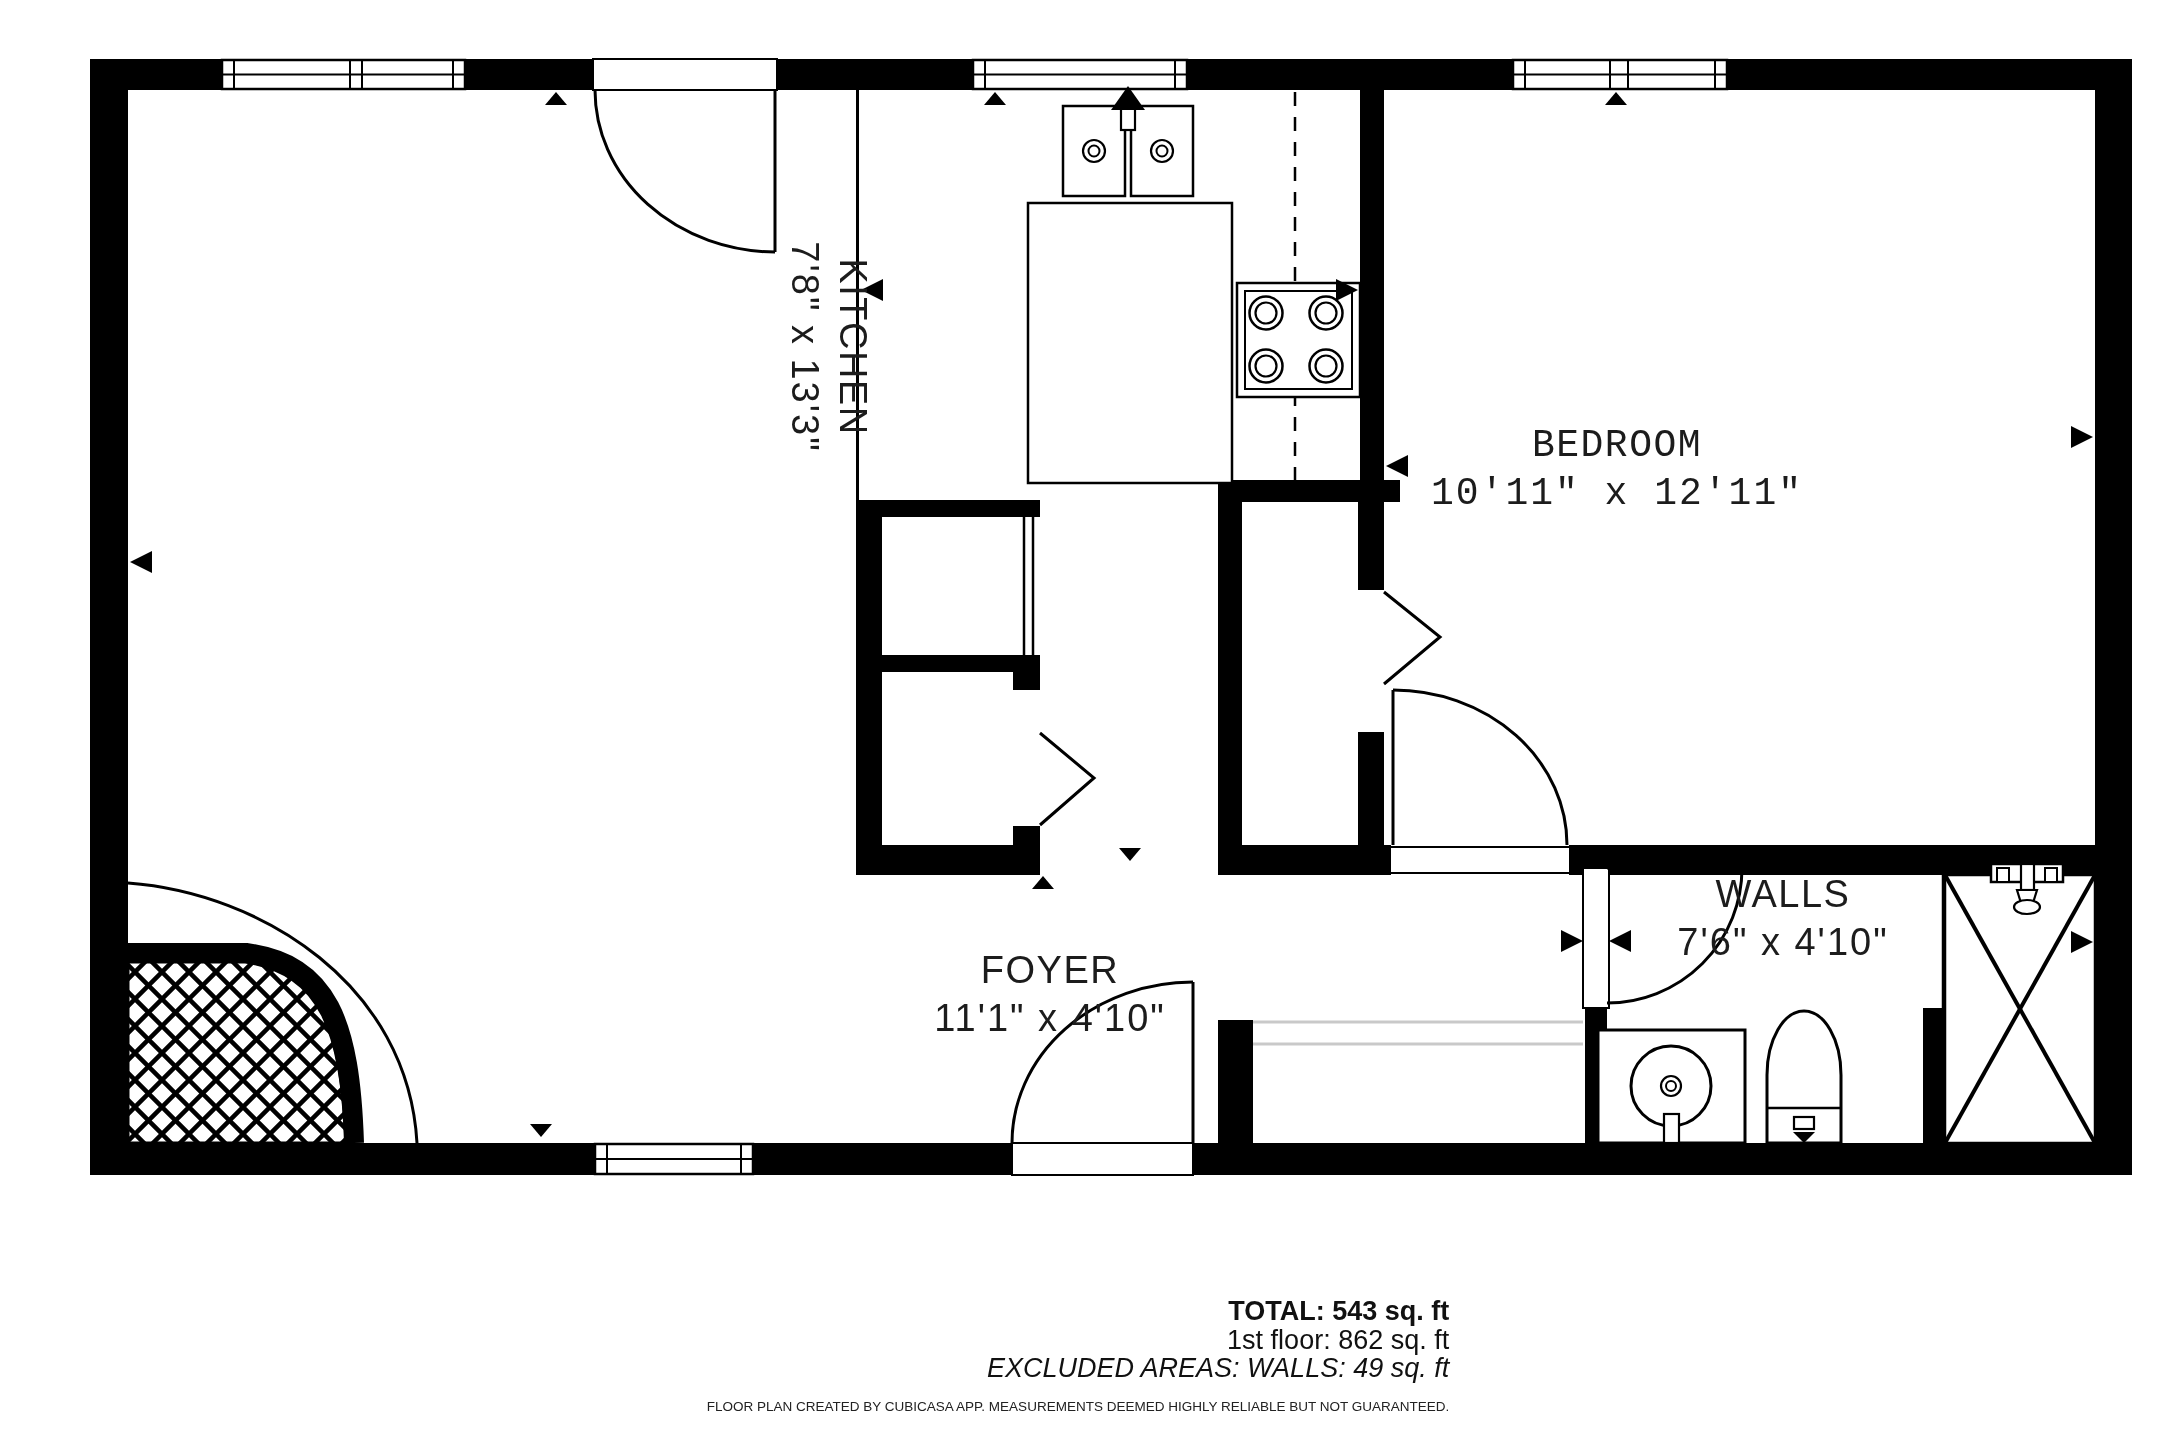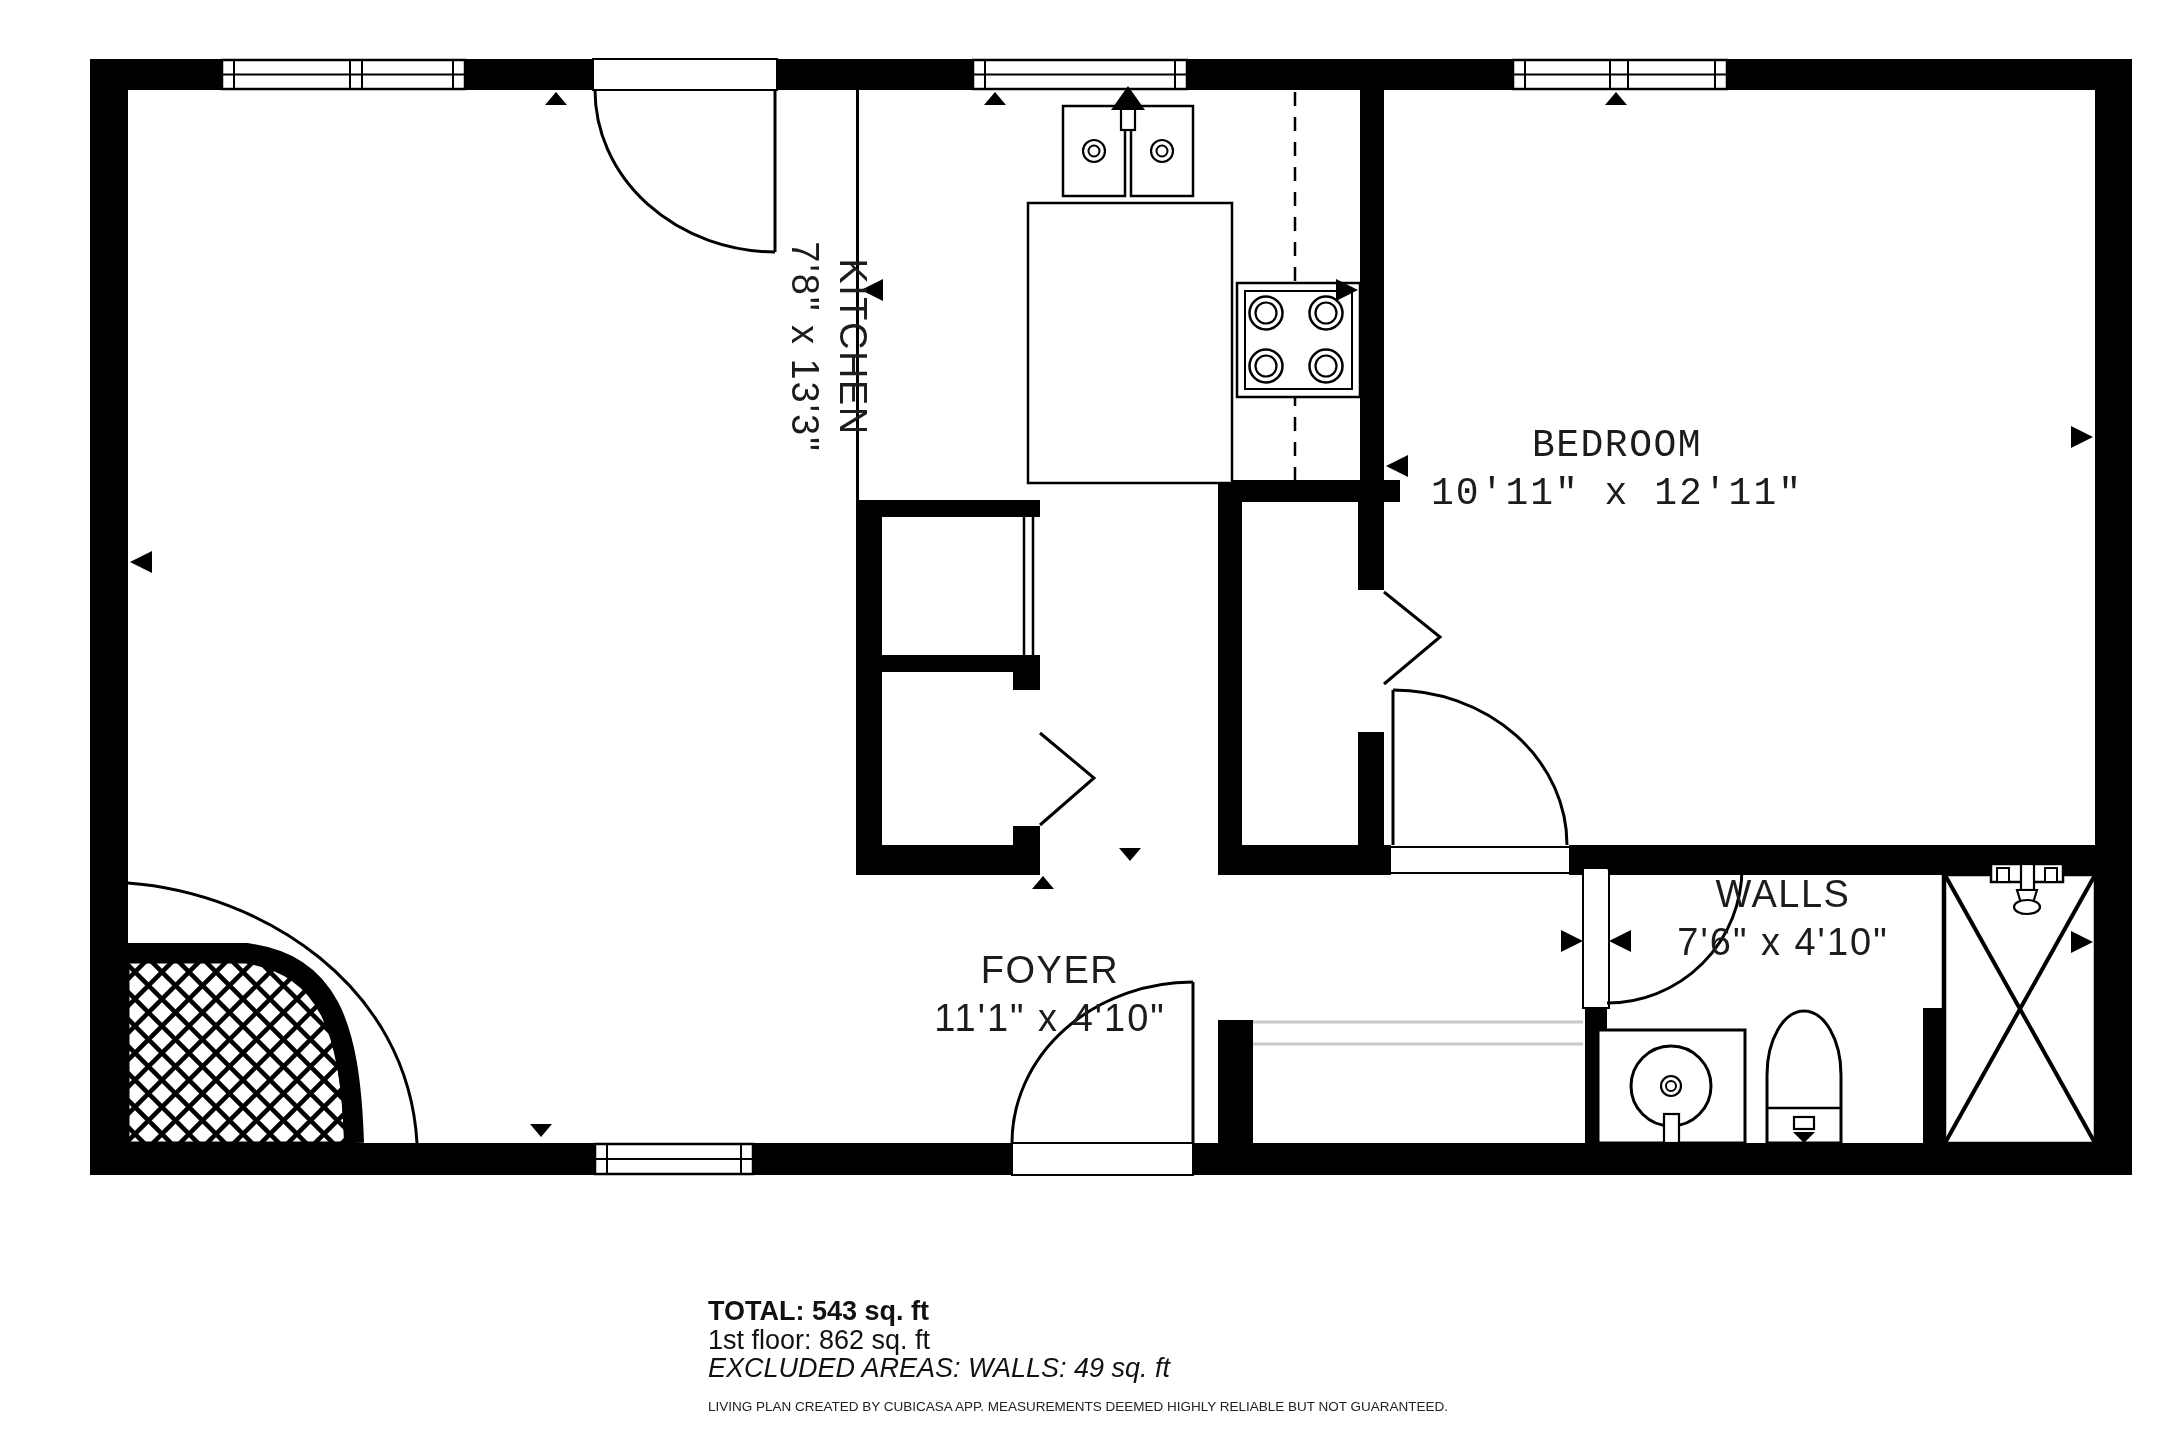--- a/index.html
+++ b/index.html
@@ -5,21 +5,21 @@
   html,body{margin:0;padding:0;background:#ffffff;}
   .stage{position:relative;width:2173px;height:1448px;background:#fff;overflow:hidden;
          font-family:"Liberation Sans","DejaVu Sans",sans-serif;color:#111;}
   .stage svg{position:absolute;left:0;top:0;}
   .room-label{position:absolute;transform:translate(-50%,-50%);text-align:center;
               color:#1c1c1c;white-space:nowrap;line-height:1.26;}
   .room-label .rname{font-size:38px;letter-spacing:1.5px;}
   .room-label .rdims{font-size:38px;letter-spacing:2px;}
   .room-label.rot90{transform:translate(-50%,-50%) rotate(90deg);}
   .footer{position:absolute;top:1297px;left:1078px;transform:translateX(-50%);
-          text-align:left;white-space:nowrap;color:#111;}
+          text-align:right;white-space:nowrap;color:#111;}
   .footer .f-total{font-size:27px;font-weight:bold;line-height:29px;}
   .footer .f-floor{font-size:27px;line-height:28px;}
   .footer .f-excl{font-size:27px;line-height:28px;font-style:italic;}
   .footer .f-disc{font-size:13.5px;line-height:16px;margin-top:17px;color:#222;}
 </style>
 </head>
 <body>
 
 <div class="stage">
 
@@ -232,16 +232,16 @@
 
   <div class="room-label" style="left:1783px;top:919px;">
     <div class="rname">WALLS</div>
     <div class="rdims">7'6" x 4'10"</div>
   </div>
 
   <div class="footer">
     <div class="f-total">TOTAL: 543 sq. ft</div>
     <div class="f-floor">1st floor: 862 sq. ft</div>
     <div class="f-excl">EXCLUDED AREAS: WALLS: 49 sq. ft</div>
-    <div class="f-disc">LIVING PLAN CREATED BY CUBICASA APP. MEASUREMENTS DEEMED HIGHLY RELIABLE BUT NOT GUARANTEED.</div>
+    <div class="f-disc">FLOOR PLAN CREATED BY CUBICASA APP. MEASUREMENTS DEEMED HIGHLY RELIABLE BUT NOT GUARANTEED.</div>
   </div>
 
 </div>
 
 </body></html>

